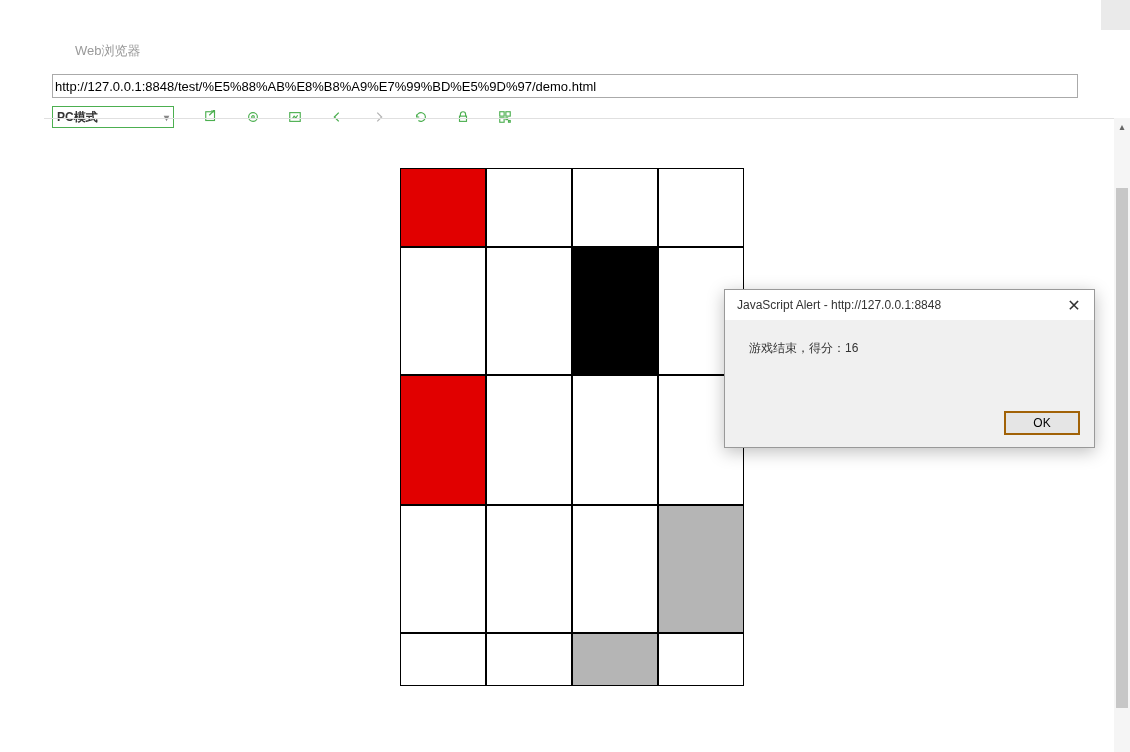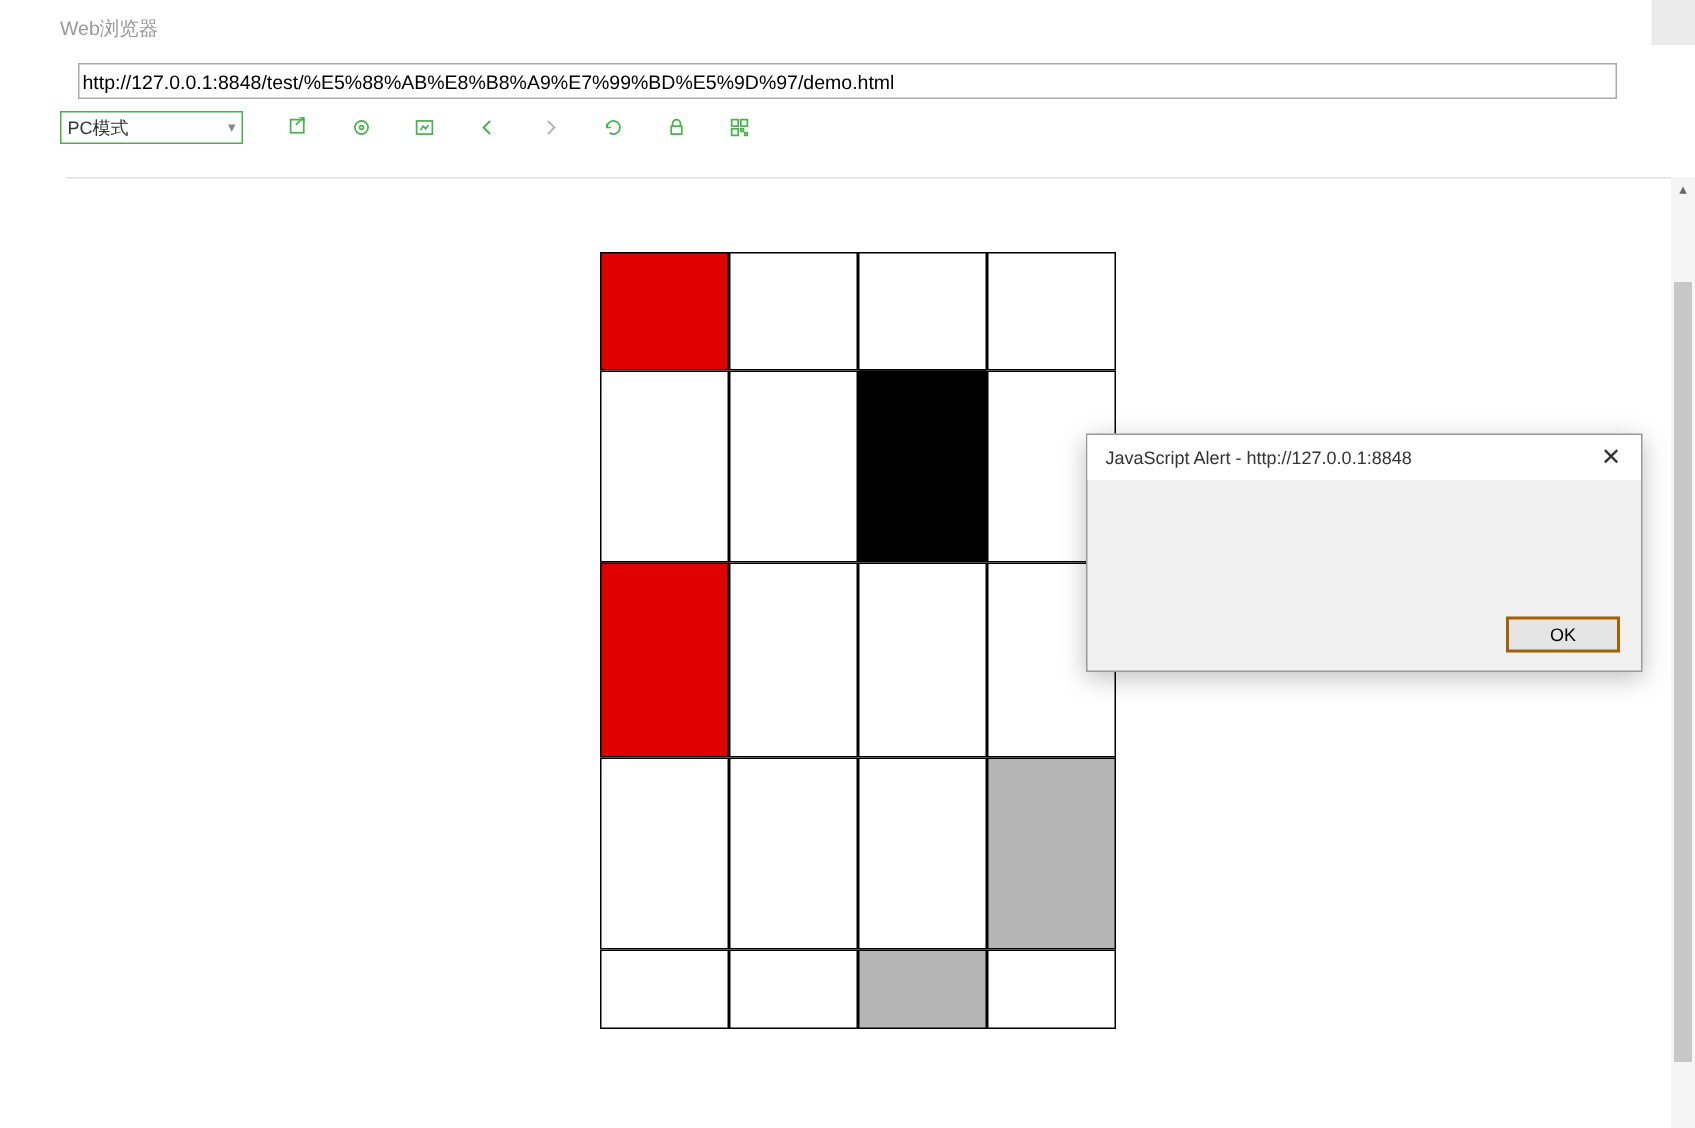--- a/index.html
+++ b/index.html
@@ -11,41 +11,43 @@
       font-family: "Microsoft YaHei", Arial, sans-serif;
       background: #fff;
       width: 1130px;
       height: 752px;
       position: relative;
       overflow: hidden;
     }
     .window-title {
       color: #999;
       font-size: 13px;
-      padding: 10px 0 0 40px;
+      padding: 10px 0 0 75px;
       height: 30px;
+      margin-top: 32px;
     }
     .url-bar-container {
       margin: 12px 52px 0 52px;
     }
     .url-bar {
       width: 100%;
       height: 24px;
       border: 1px solid #aaa;
       padding: 0 2px;
       font-size: 13px;
       font-family: inherit;
       outline: none;
     }
     .toolbar {
-      margin: 6px 52px 0 40px;
+      margin: 6px 52px 0 52px;
       display: flex;
       align-items: center;
       gap: 16px;
       height: 26px;
+      font-weight: bold;
     }
     .mode-select {
       width: 122px;
       height: 22px;
       border: 1px solid #4CAF50;
       font-size: 12px;
       padding: 0 4px;
       color: #333;
       background: #fff;
       display: flex;
@@ -298,20 +300,21 @@
         </div>
       </div>
   </div>
 </div>
 
 <div class="dialog-overlay">
   <div class="dialog-titlebar">
     <span class="dialog-title">JavaScript Alert - http://127.0.0.1:8848</span>
     <span class="dialog-close">✕</span>
   </div>
+  <div class="dialog-body">游戏结束，得分：16</div>
   <div class="dialog-footer">
     <div class="dialog-ok">OK</div>
   </div>
 </div>
 
 <div class="scrollbar-track">
   <div class="scrollbar-arrow-up">▴</div>
   <div class="scrollbar-thumb"></div>
 </div>
 

